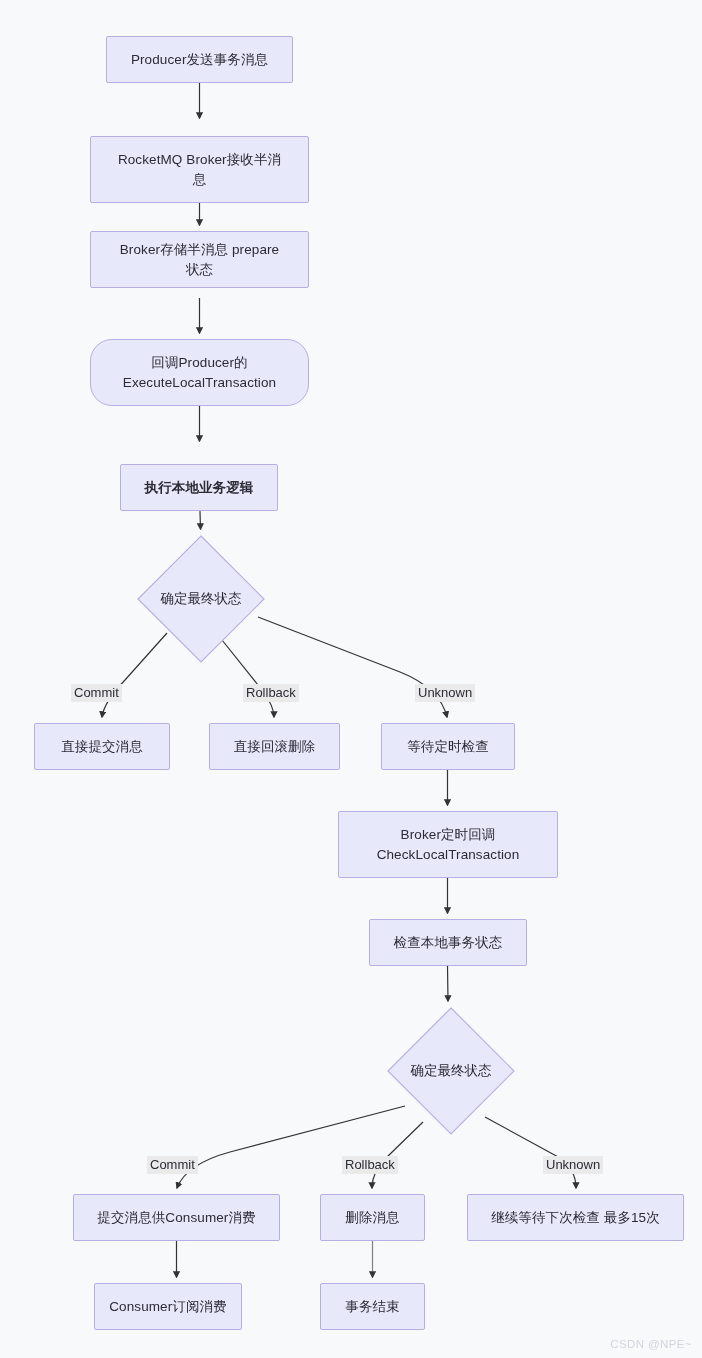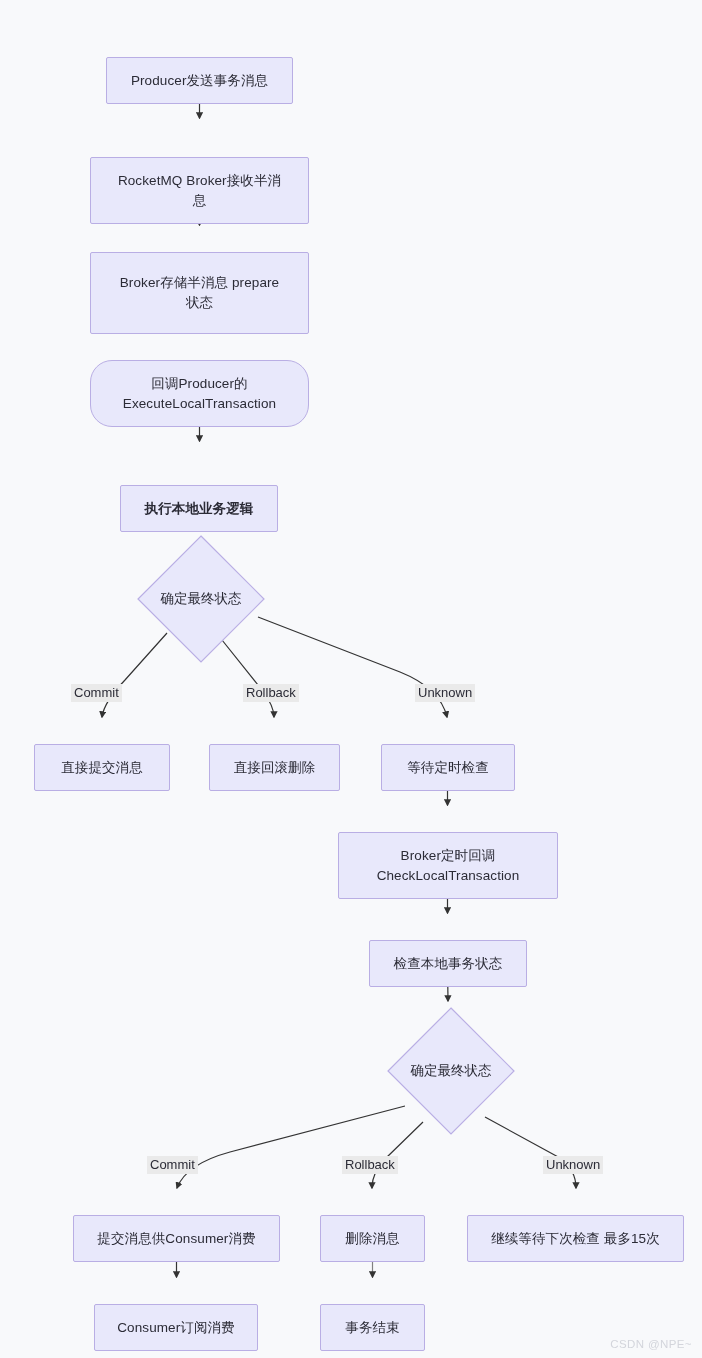--- a/index.html
+++ b/index.html
@@ -35,21 +35,20 @@
     border-radius: 2px;
     display: flex;
     align-items: center;
     justify-content: center;
     text-align: center;
     color: #2b2b36;
     font-size: 13.5px;
     line-height: 20px;
     letter-spacing: 0.1px;
     padding: 2px 8px;
-    margin-top: 21px;
   }
   .node .label-text {
     display: block;
     width: 100%;
     white-space: pre-line;
   }
   .diamond-wrap {
     position: absolute;
     box-sizing: border-box;
     display: flex;
@@ -130,21 +129,21 @@
 
   <div class="node" style="left:106px; top:36px; width:187px; height:47px;">
     <span class="label-text">Producer发送事务消息</span>
   </div>
 
   <div class="node" style="left:90px; top:136px; width:219px; height:67px;">
     <span class="label-text">RocketMQ Broker接收半消
 息</span>
   </div>
 
-  <div class="node" style="left:90px; top:231px; width:219px; height:82px;">
+  <div class="node" style="left:90px; top:231px; width:219px; height:57px;">
     <span class="label-text">Broker存储半消息 prepare
 状态</span>
   </div>
 
   <div class="node" style="left:90px; top:339px; width:219px; height:67px;border-radius:22px;">
     <span class="label-text">回调Producer的
 ExecuteLocalTransaction</span>
   </div>
 
   <div class="node" style="left:120px; top:464px; width:158px; height:47px;font-weight:bold;">
@@ -191,21 +190,21 @@
   </div>
 
   <div class="node" style="left:320px; top:1194px; width:105px; height:47px;">
     <span class="label-text">删除消息</span>
   </div>
 
   <div class="node" style="left:467px; top:1194px; width:217px; height:47px;">
     <span class="label-text">继续等待下次检查 最多15次</span>
   </div>
 
-  <div class="node" style="left:94px; top:1283px; width:164px; height:47px;">
+  <div class="node" style="left:94px; top:1283px; width:148px; height:47px;">
     <span class="label-text">Consumer订阅消费</span>
   </div>
 
   <div class="node" style="left:320px; top:1283px; width:105px; height:47px;">
     <span class="label-text">事务结束</span>
   </div>
 
   <div class="edge-label" style="left:71px; top:684px;">Commit</div>
   <div class="edge-label" style="left:243px; top:684px;">Rollback</div>
   <div class="edge-label" style="left:415px; top:684px;">Unknown</div>

